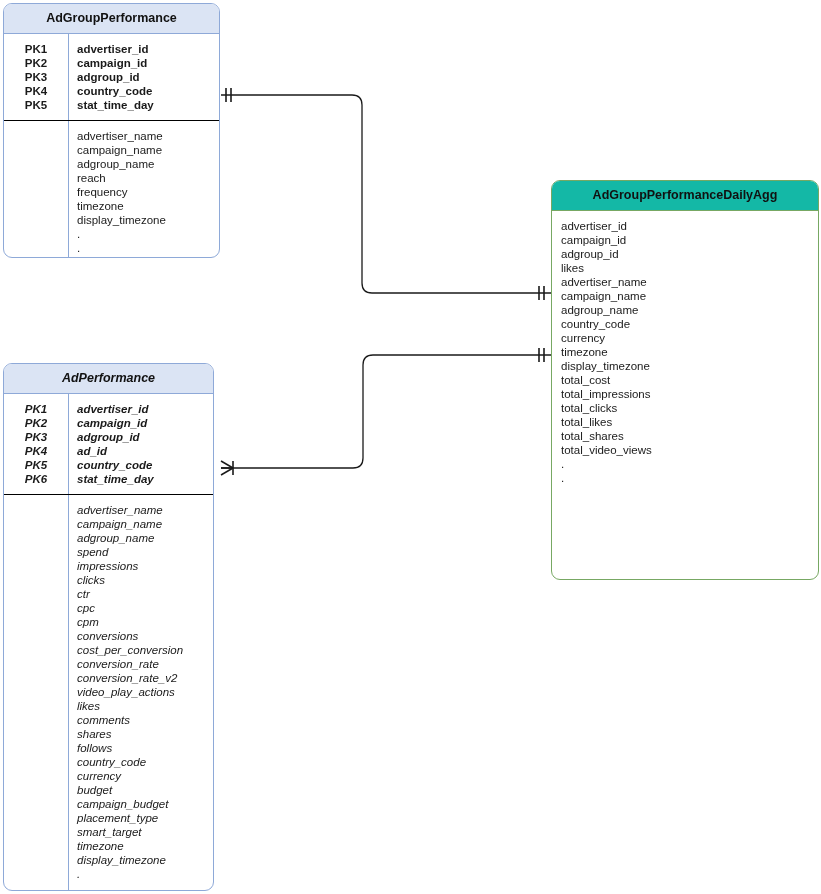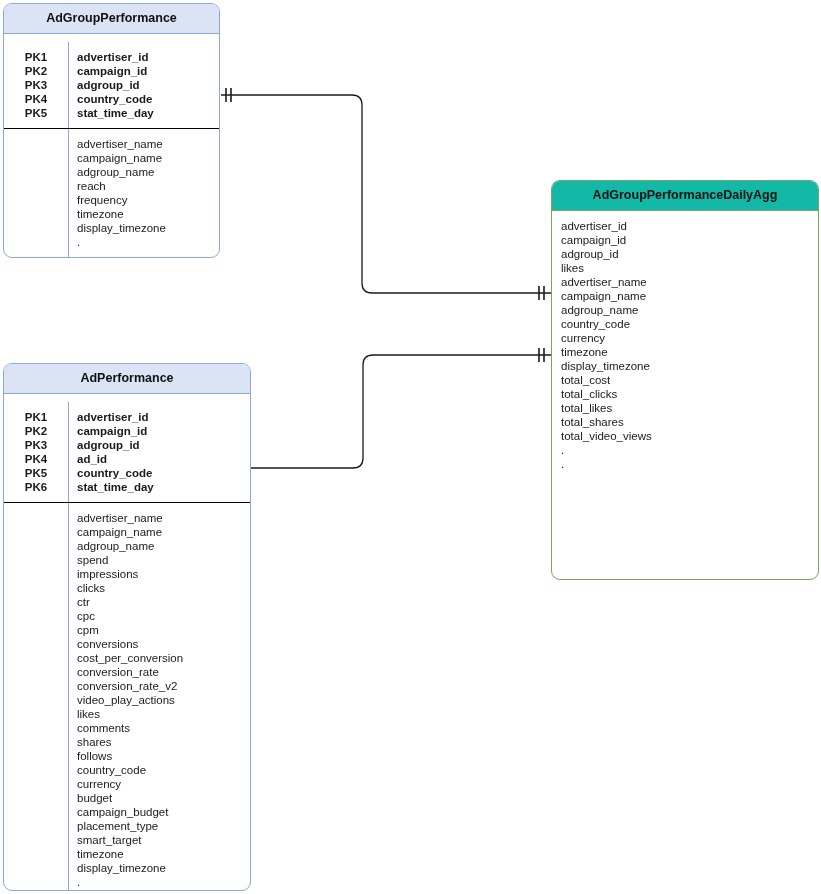--- a/index.html
+++ b/index.html
@@ -65,21 +65,20 @@
     width: 100%;
   }
   .pk-section,
   .attr-section {
     display: flex;
     width: 100%;
     box-sizing: border-box;
   }
   .pk-section {
     border-bottom: 1.4px solid #000000;
-    margin-top: 8px;
   }
   .col-key {
     box-sizing: border-box;
     width: 65px;
     flex: 0 0 65px;
     border-right: 1.6px solid #8ea9d8;
     padding: 8px 0 8px 0;
   }
   .col-field {
     box-sizing: border-box;
@@ -193,21 +192,21 @@
           <div class="row">frequency</div>
           <div class="row">timezone</div>
           <div class="row">display_timezone</div>
           <div class="row dot">.</div>
           <div class="row dot">.</div>
         </div>
       </div>
     </div>
   </div>
 
-  <div class="entity blue" style="left:3px; top:363px; width:248px; height:528px;">
+  <div class="entity blue" style="left:3px; top:363px; width:211px; height:528px;font-style:italic;">
     <div class="entity-header">AdPerformance</div>
     <div class="entity-body">
       <div class="pk-section">
         <div class="col-key">
           <div class="row key">PK1</div>
           <div class="row key">PK2</div>
           <div class="row key">PK3</div>
           <div class="row key">PK4</div>
           <div class="row key">PK5</div>
           <div class="row key">PK6</div>
@@ -265,20 +264,21 @@
       <div class="row">adgroup_id</div>
       <div class="row">likes</div>
       <div class="row">advertiser_name</div>
       <div class="row">campaign_name</div>
       <div class="row">adgroup_name</div>
       <div class="row">country_code</div>
       <div class="row">currency</div>
       <div class="row">timezone</div>
       <div class="row">display_timezone</div>
       <div class="row">total_cost</div>
+      <div class="row">total_impressions</div>
       <div class="row">total_clicks</div>
       <div class="row">total_likes</div>
       <div class="row">total_shares</div>
       <div class="row">total_video_views</div>
       <div class="row dot">.</div>
       <div class="row dot">.</div>
     </div>
   </div>
 
 </div>

